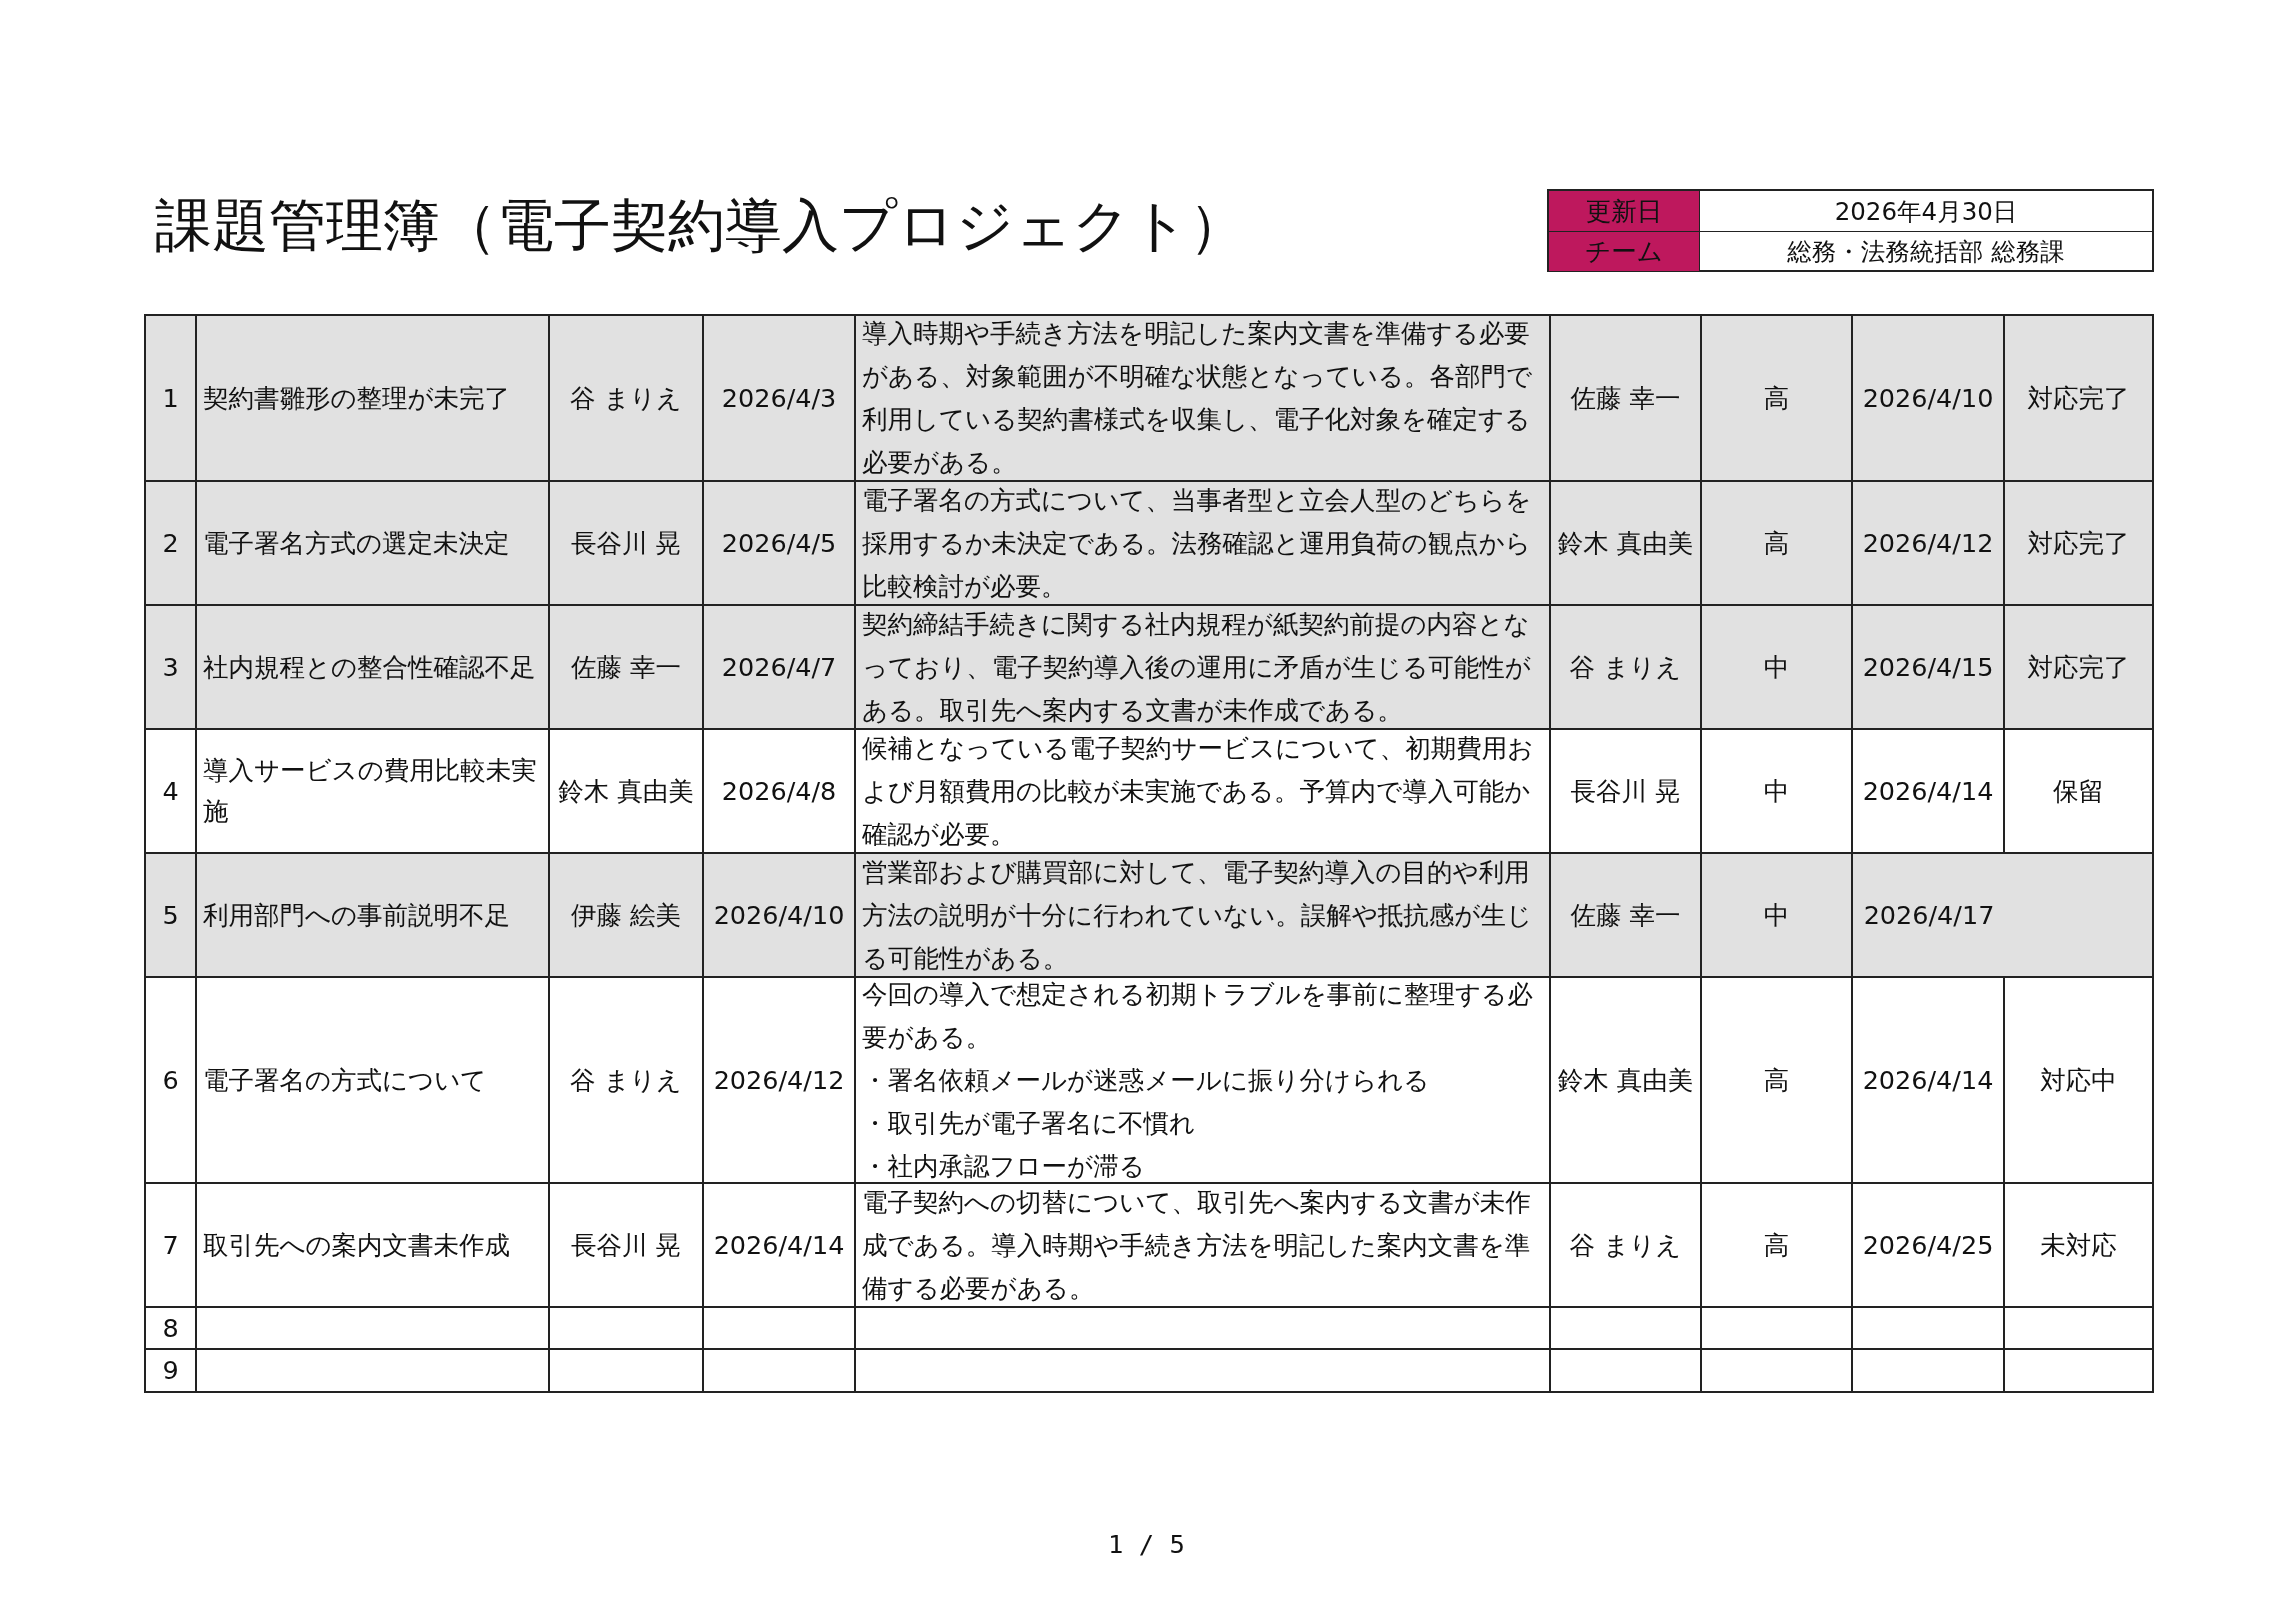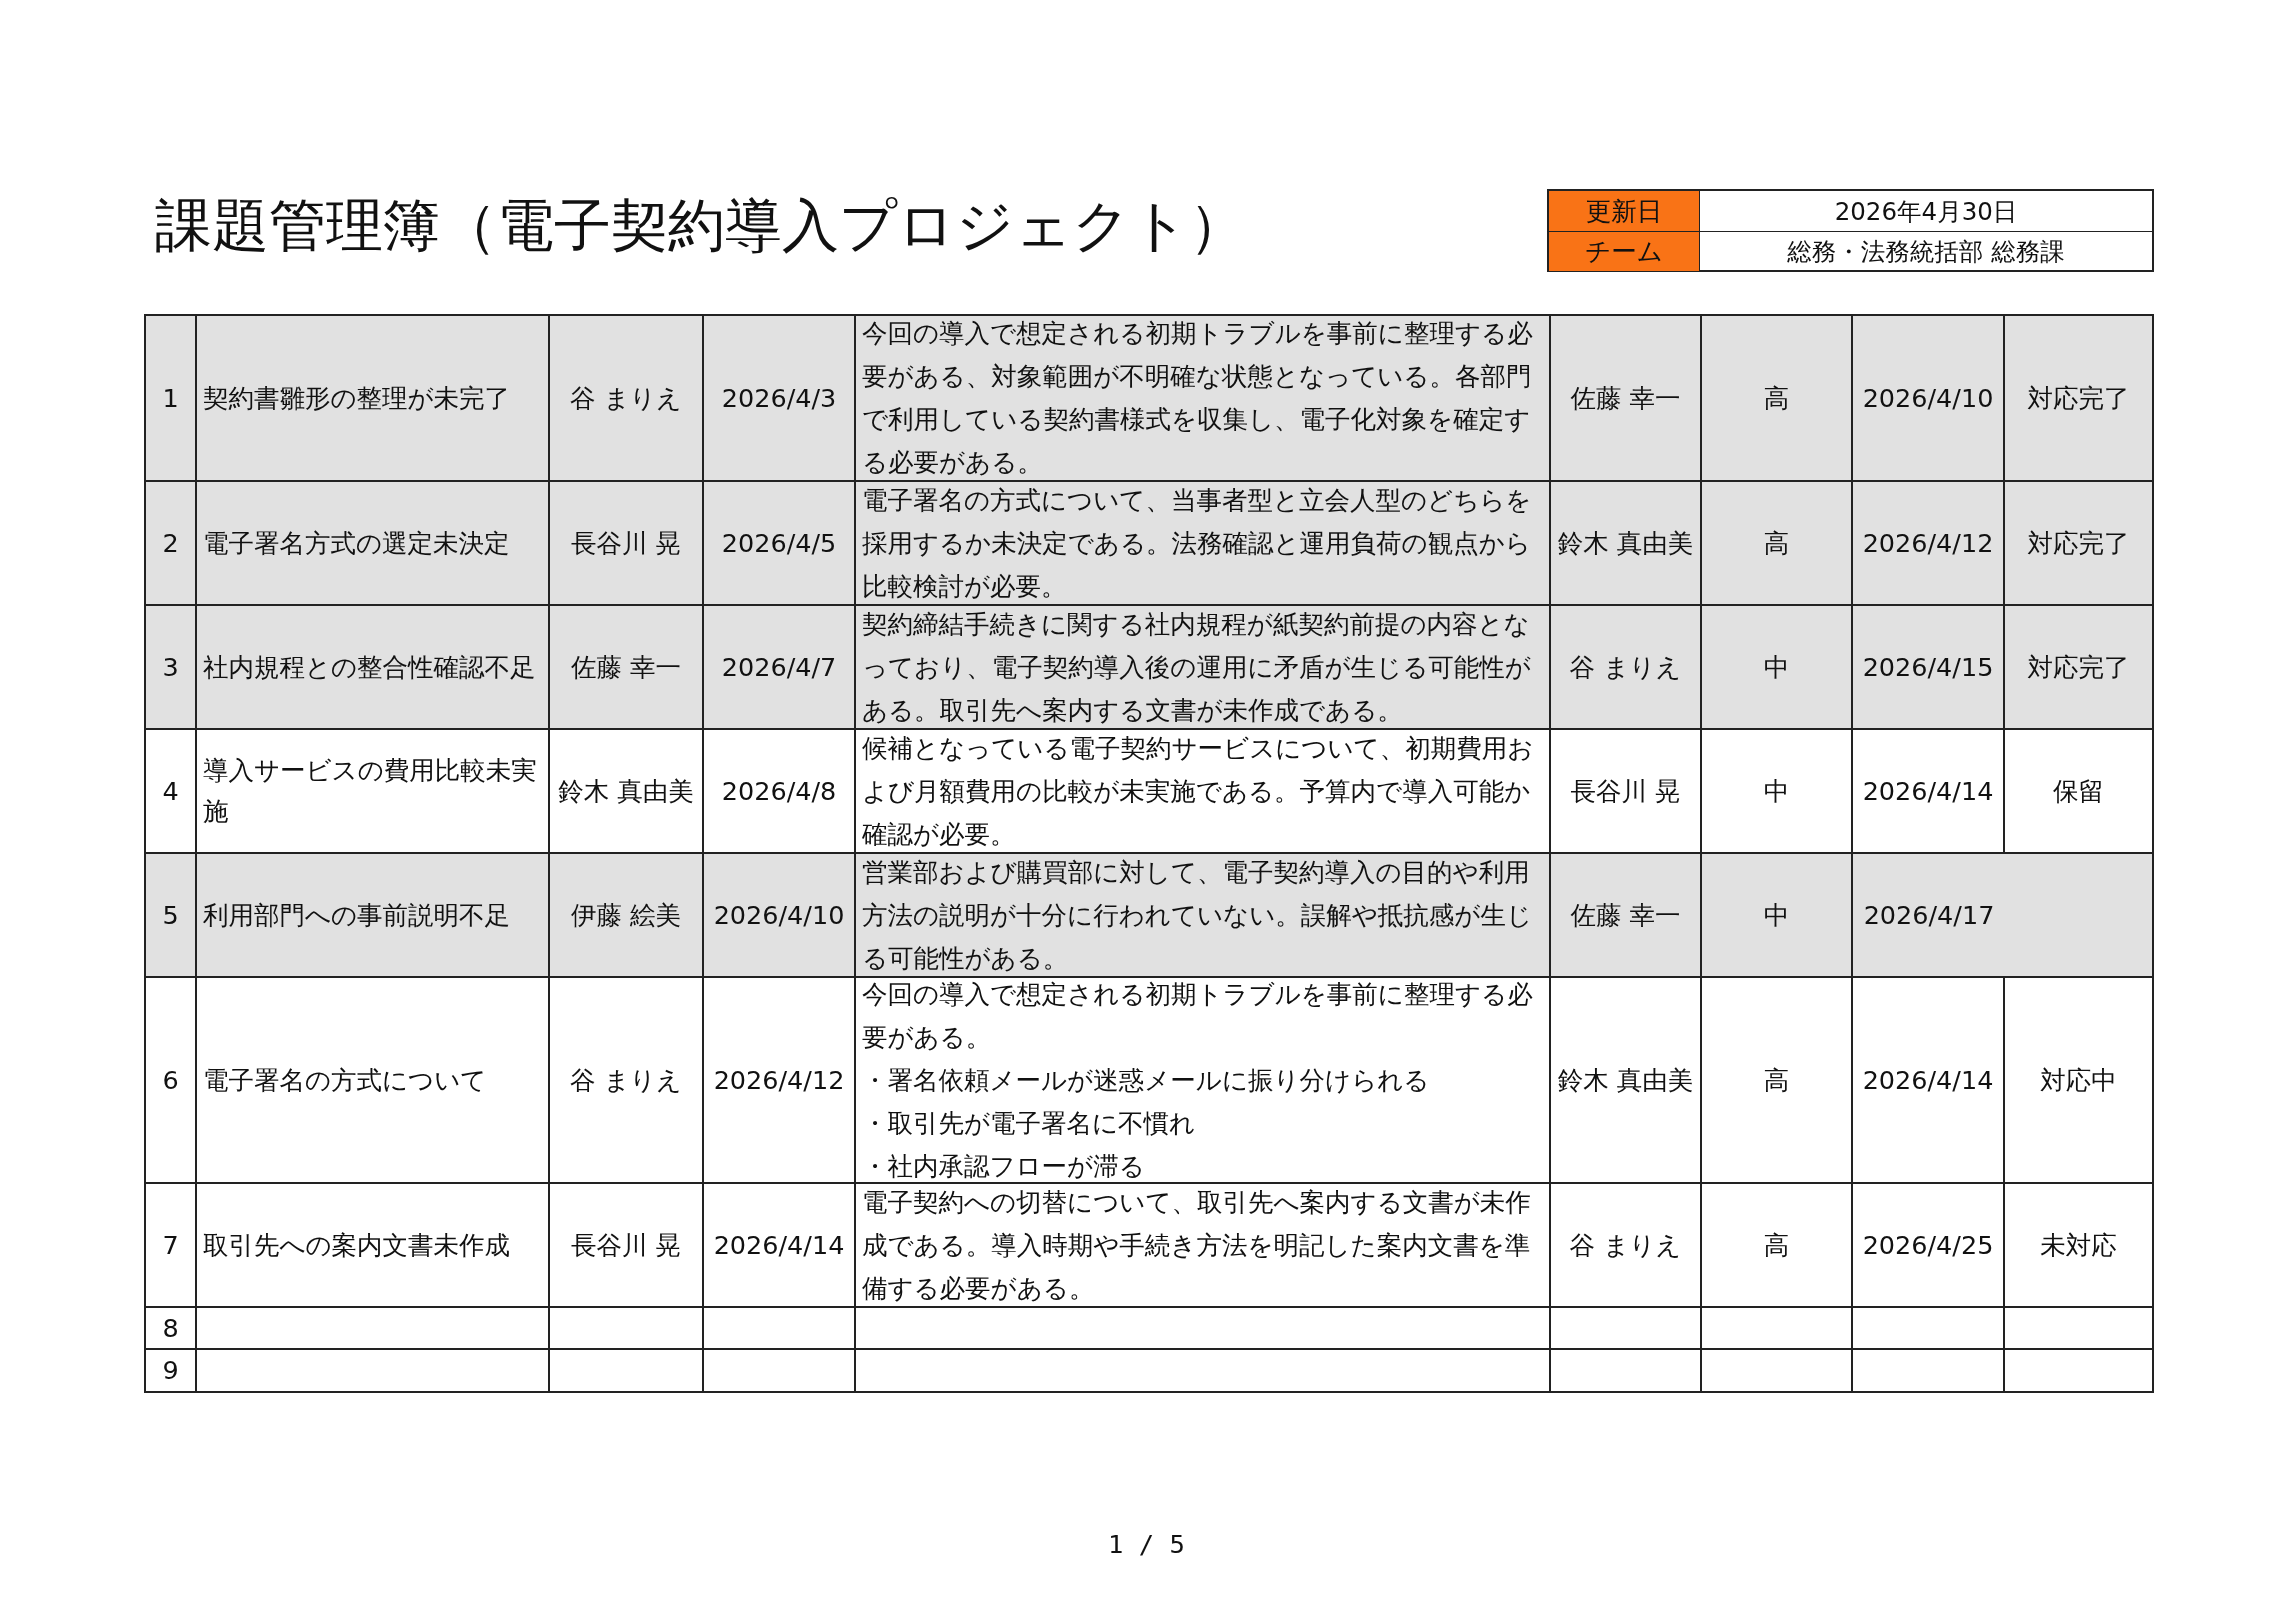--- a/index.html
+++ b/index.html
@@ -12,21 +12,21 @@
     font-size: 57px; line-height: 59px; letter-spacing: 0px; white-space: nowrap;
     font-family: Liberation Sans, sans-serif;
   }
   .info-box {
     position: absolute; left: 1547px; top: 189px; width: 607px; height: 83px;
     border: 2px solid #222; box-sizing: border-box;
   }
   .info-row { display: flex; height: 40px; box-sizing: border-box; }
   .info-row + .info-row { border-top: 1.5px solid #222; }
   .info-label {
-    width: 151px; background: #f97316; border-right: 1.5px solid #222;
+    width: 151px; background: #be185d; border-right: 1.5px solid #222;
     display: flex; align-items: center; justify-content: center;
     font-size: 25.5px; box-sizing: border-box;
   }
   .info-value {
     flex: 1; display: flex; align-items: center; justify-content: center;
     font-size: 24.5px;
   }
   .issue-table {
     position: absolute; left: 144px; top: 314px; width: 2010px;
     border: 2.9px solid #222; box-sizing: border-box;
@@ -88,21 +88,21 @@
 <div class="issue-table">
 
   <div class="tr shaded" style="height:166px">
     <div class="td center c-no">1</div>
     <div class="td left c-title">
         <span class="title-text">契約書雛形の整理が未完了</span>
       </div>
     <div class="td center c-author">谷 まりえ</div>
     <div class="td center c-date">2026/4/3</div>
     <div class="td content c-content">
-        <span class="content-text">今回の導入で想定される初期トラブルを事前に整理する必要がある、対象範囲が不明確な状態となっている。各部門で利用している契約書様式を収集し、電子化対象を確定する必要がある。</span>
+        <span class="content-text">導入時期や手続き方法を明記した案内文書を準備する必要がある、対象範囲が不明確な状態となっている。各部門で利用している契約書様式を収集し、電子化対象を確定する必要がある。</span>
       </div>
     <div class="td center c-assignee">佐藤 幸一</div>
     <div class="td center c-priority">高</div>
     <div class="td center c-done">2026/4/10</div>
     <div class="td center c-status">対応完了</div>
   </div>
 
   <div class="tr shaded" style="height:124px">
     <div class="td center c-no">2</div>
     <div class="td left c-title">

